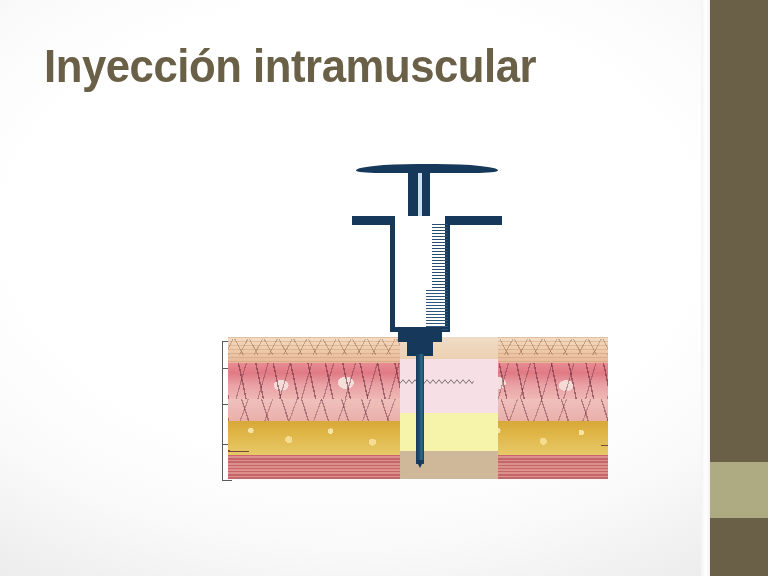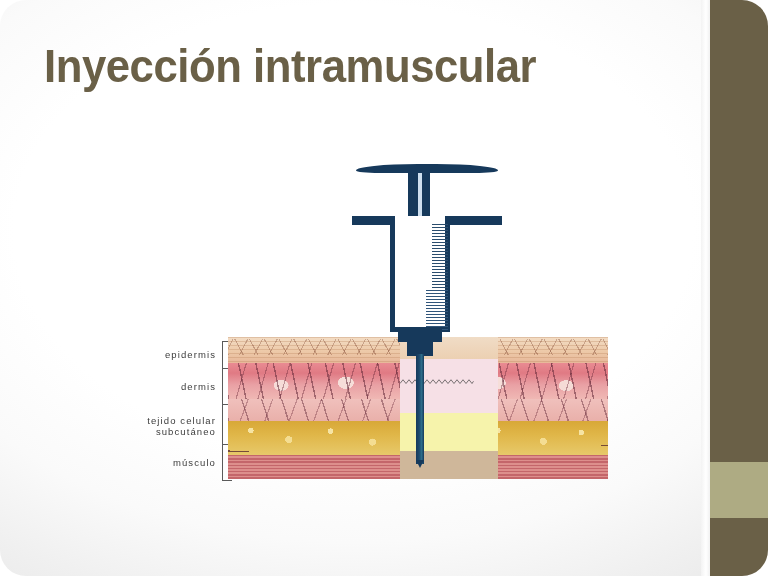--- a/index.html
+++ b/index.html
@@ -14,21 +14,20 @@
     background: #ffffff;
   }
 
   #slide {
     position: relative;
     width: 768px;
     height: 576px;
     background:
       radial-gradient(ellipse 92% 82% at 46% 40%, #ffffff 0%, #ffffff 48%, #fafafa 66%, #f0f0f0 82%, #e6e6e6 100%);
     overflow: hidden;
-    border-radius: 26px;
   }
 
   
   #right-bar {
     position: absolute;
     top: 0;
     right: 0;
     width: 58px;
     height: 576px;
   }
@@ -348,29 +347,20 @@
     <div class="bar-edge"></div>
     <div class="seg-dark-top" style="background:#6a6047"></div>
     <div class="seg-light" style="background:#aeab83"></div>
     <div class="seg-dark-bottom" style="background:#6a6047"></div>
   </div>
 
   <div id="title" style="color:#6a6047">Inyección intramuscular</div>
 
   <div id="figure">
 
-    <div id="labels">
-      <div class="lbl lbl-epidermis">epidermis</div>
-      <div class="lbl lbl-dermis">dermis</div>
-      <div class="lbl lbl-tcs">
-        <div>tejido celular</div>
-        <div>subcutáneo</div>
-      </div>
-      <div class="lbl lbl-musculo">músculo</div>
-    </div>
 
     <div id="bracket">
       <div class="tick t1"></div>
       <div class="tick t2"></div>
       <div class="tick t3"></div>
     </div>
 
     <div id="skin">
       <div class="layer l-epi"></div>
       <div class="layer l-derm"></div>

